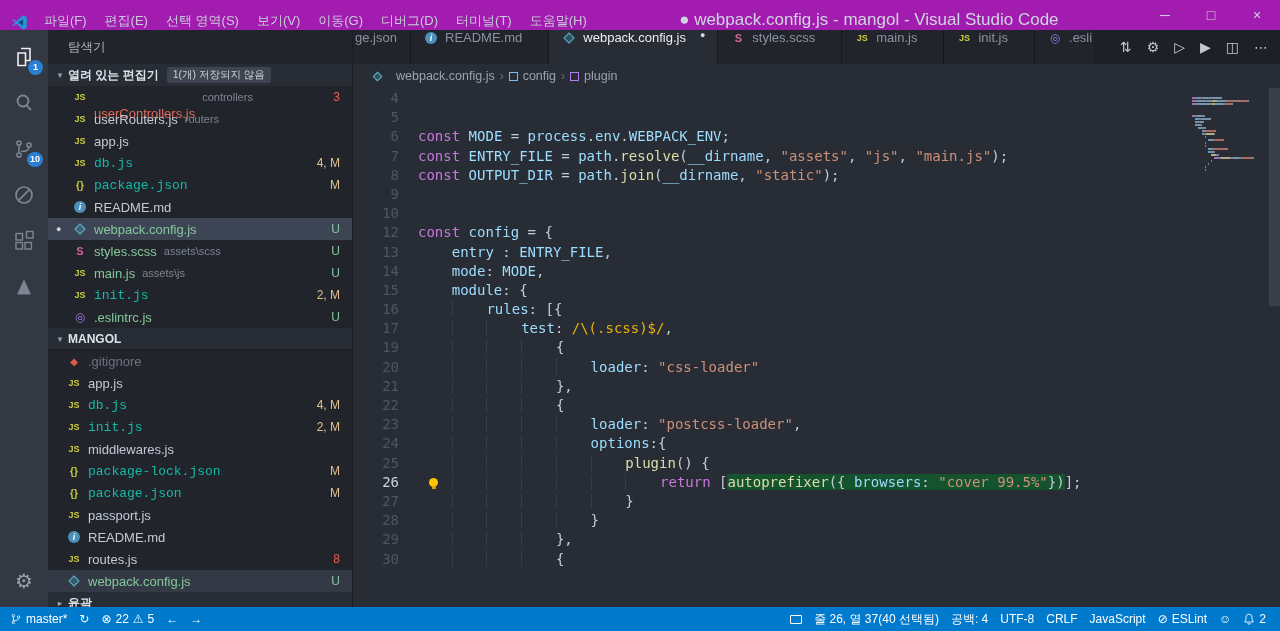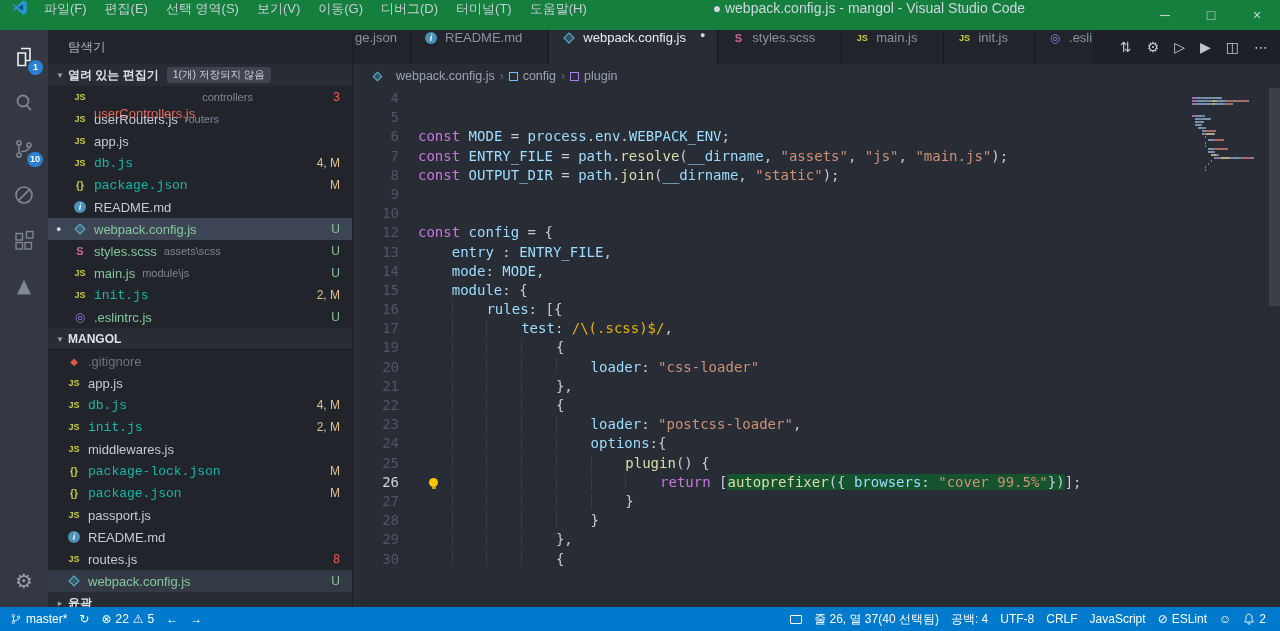--- a/index.html
+++ b/index.html
@@ -1,24 +1,24 @@
 <!DOCTYPE html>
 <html><head>
 <meta charset="utf-8">
 <style>
   *{margin:0;padding:0;box-sizing:border-box;}
   body{width:1280px;height:631px;overflow:hidden;background:#1b1e24;font-family:"Liberation Sans","DejaVu Sans",sans-serif;color:#c3cad6;}
   .window{width:1280px;height:631px;display:flex;flex-direction:column;}
 
   
-  .titlebar{height:30px;flex:0 0 30px;background:#15803d;display:flex;align-items:flex-start;font-size:13px;color:#c7cdd8;}
+  .titlebar{height:30px;flex:0 0 30px;background:#a21caf;display:flex;align-items:flex-end;font-size:13px;color:#c7cdd8;}
   .tb-logo{margin:0 8px 0 12px;display:flex;align-items:center;}
   .menus{display:flex;}
   .menu-item{padding:0 9px;white-space:nowrap;}
-  .tb-title{flex:1;text-align:center;font-size:14px;color:#cfd5df;white-space:nowrap;overflow:hidden;}
+  .tb-title{flex:1;text-align:center;font-size:17px;color:#cfd5df;white-space:nowrap;overflow:hidden;}
   .win-controls{display:flex;}
   .win-btn{width:46px;height:30px;display:flex;align-items:center;justify-content:center;font-size:14px;color:#d0d5de;}
 
   
   .main{flex:1;display:flex;min-height:0;}
 
   
   .activitybar{width:48px;flex:0 0 48px;background:#333842;display:flex;flex-direction:column;align-items:center;padding-top:4px;}
   .ab-item{width:48px;height:46px;display:flex;align-items:center;justify-content:center;color:#7e8694;position:relative;}
   .ab-item.active{color:#eceff4;}
@@ -248,21 +248,21 @@
             <span class="dotcol"></span>
             <span class="ficon fi-scss">S</span>
             <span class="fname c-unt">styles.scss</span>
             <span class="fdetail">assets\scss</span>
             <span class="fbadge b-unt">U</span>
           </div>
           <div class="frow oe">
             <span class="dotcol"></span>
             <span class="ficon fi-js">JS</span>
             <span class="fname c-unt">main.js</span>
-            <span class="fdetail">module\js</span>
+            <span class="fdetail">assets\js</span>
             <span class="fbadge b-unt">U</span>
           </div>
           <div class="frow oe">
             <span class="dotcol"></span>
             <span class="ficon fi-js">JS</span>
             <span class="fname c-mod">init.js</span>
             <span class="fbadge b-mod">2, M</span>
           </div>
           <div class="frow oe">
             <span class="dotcol"></span>

